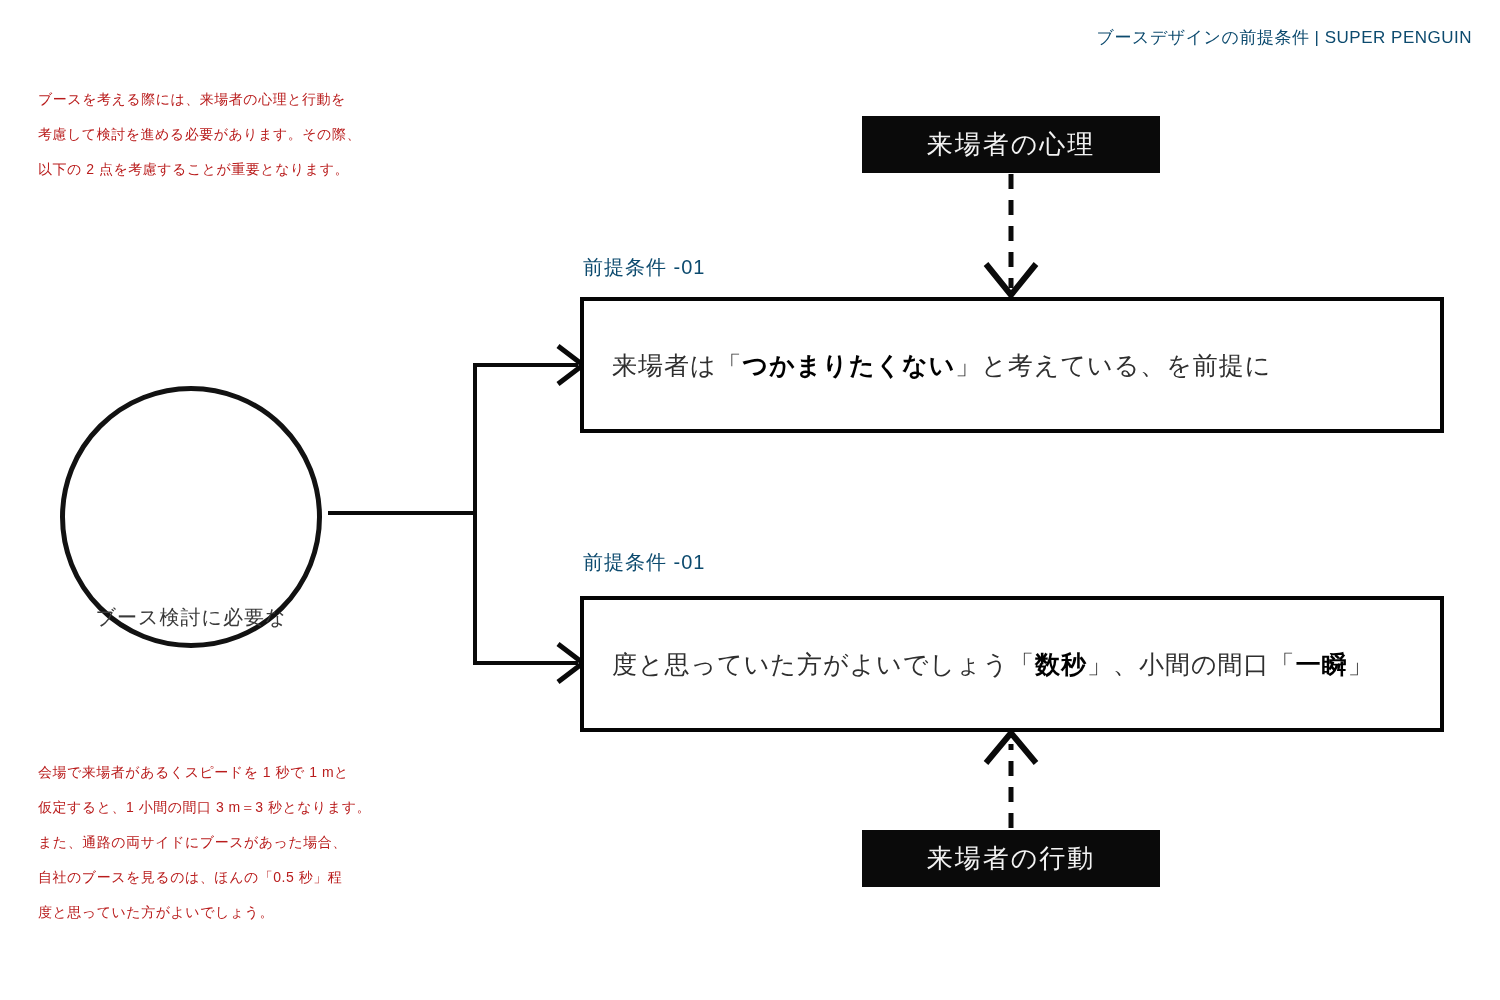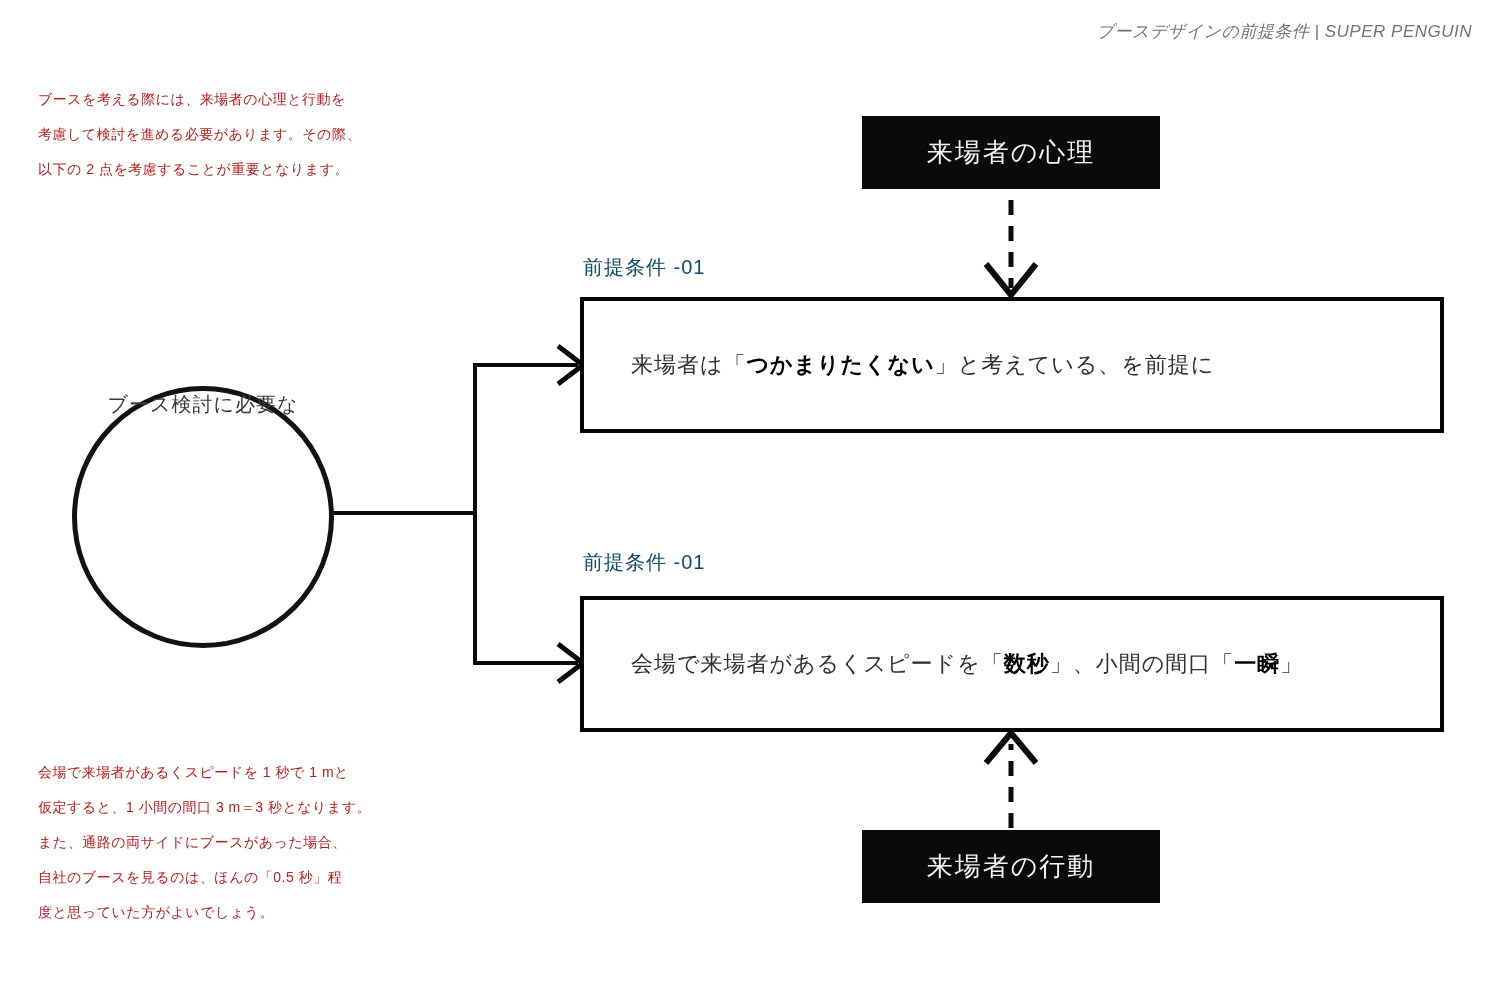--- a/index.html
+++ b/index.html
@@ -1,63 +1,63 @@
 <!DOCTYPE html>
 <html><head>
 <meta charset="utf-8">
 <style>
   html,body { margin:0; padding:0; background:#ffffff; }
   .slide {
     position:relative; width:1500px; height:1000px; background:#ffffff;
     font-family:"Liberation Sans", sans-serif; overflow:hidden;
   }
   .header {
-    position:absolute; top:20px; right:28px;
-    font-size:17px; color:#737373; letter-spacing:0.5px;font-style:italic;
+    position:absolute; top:26px; right:28px;
+    font-size:17px; color:#0c4a6e; letter-spacing:0.5px;
   }
   .para {
     position:absolute; left:38px; width:490px;
     font-size:14px; line-height:35px; color:#b91c1c;
     letter-spacing:0.5px; white-space:pre-line;
   }
   .intro  { top:82px; }
   .footer-para { top:755px; }
   .connectors { position:absolute; left:0; top:0; }
   .circle {
-    position:absolute; left:72px; top:386px; width:262px; height:262px;
+    position:absolute; left:60px; top:386px; width:262px; height:262px;
     box-sizing:border-box; border:5px solid #121212; border-radius:50%;
     background:#ffffff; display:flex; flex-direction:column;
-    align-items:center; justify-content:space-between; padding-bottom:12px;
+    align-items:center; justify-content:flex-end; padding-bottom:12px;
   }
   .circle-sub { font-size:20px; color:#3a3a3a; letter-spacing:1px; }
   .circle-title {
     font-size:38px; color:#1c1c1c; letter-spacing:12px;
     margin-right:-12px; margin-top:8px;
   }
   .tag {
-    position:absolute; left:862px; width:298px; height:73px;
+    position:absolute; left:862px; width:298px; height:57px;
     background:#0a0a0a; color:#f2f2f2; font-size:26px; letter-spacing:2px;
     display:flex; align-items:center; justify-content:center;
   }
   .tag-top { top:116px; }
   .tag-bottom { top:830px; }
   .box-label {
     position:absolute; left:583px; font-size:20px; color:#0c4a6e;
     letter-spacing:1px;
   }
   .label-1 { top:254px; }
   .label-2 { top:549px; }
   .box {
     position:absolute; left:580px; width:864px; height:136px;
     box-sizing:border-box; border:4px solid #050505; background:#ffffff;
     display:flex; align-items:center;
   }
   .box-1 { top:297px; }
   .box-2 { top:596px; }
-  .box-text { padding-left:47px; font-size:22px; color:#2f2f2f; letter-spacing:1px; white-space:nowrap; }
+  .box-text { padding-left:28px; font-size:25px; color:#2f2f2f; letter-spacing:1px; white-space:nowrap; }
   .seg-bold { font-weight:700; color:#000000; }
 </style>
 </head>
 <body>
 
 <div class="slide">
 
   <div class="header">ブースデザインの前提条件 | SUPER PENGUIN</div>
 
   <div class="para intro">ブースを考える際には、来場者の心理と行動を
@@ -91,18 +91,18 @@
 
   <div class="tag tag-top">来場者の心理</div>
 
   <div class="box-label label-1">前提条件 -01</div>
   <div class="box box-1">
     <div class="box-text"><span>来場者は「</span><span class="seg-bold">つかまりたくない</span><span>」と考えている、を前提に</span></div>
   </div>
 
   <div class="box-label label-2">前提条件 -01</div>
   <div class="box box-2">
-    <div class="box-text"><span>会場で来場者があるくスピードを「</span><span class="seg-bold">数秒</span><span>」、小間の間口「</span><span class="seg-bold">一瞬</span><span>」</span></div>
+    <div class="box-text"><span>度と思っていた方がよいでしょう「</span><span class="seg-bold">数秒</span><span>」、小間の間口「</span><span class="seg-bold">一瞬</span><span>」</span></div>
   </div>
 
   <div class="tag tag-bottom">来場者の行動</div>
 
 </div>
 
 </body></html>

